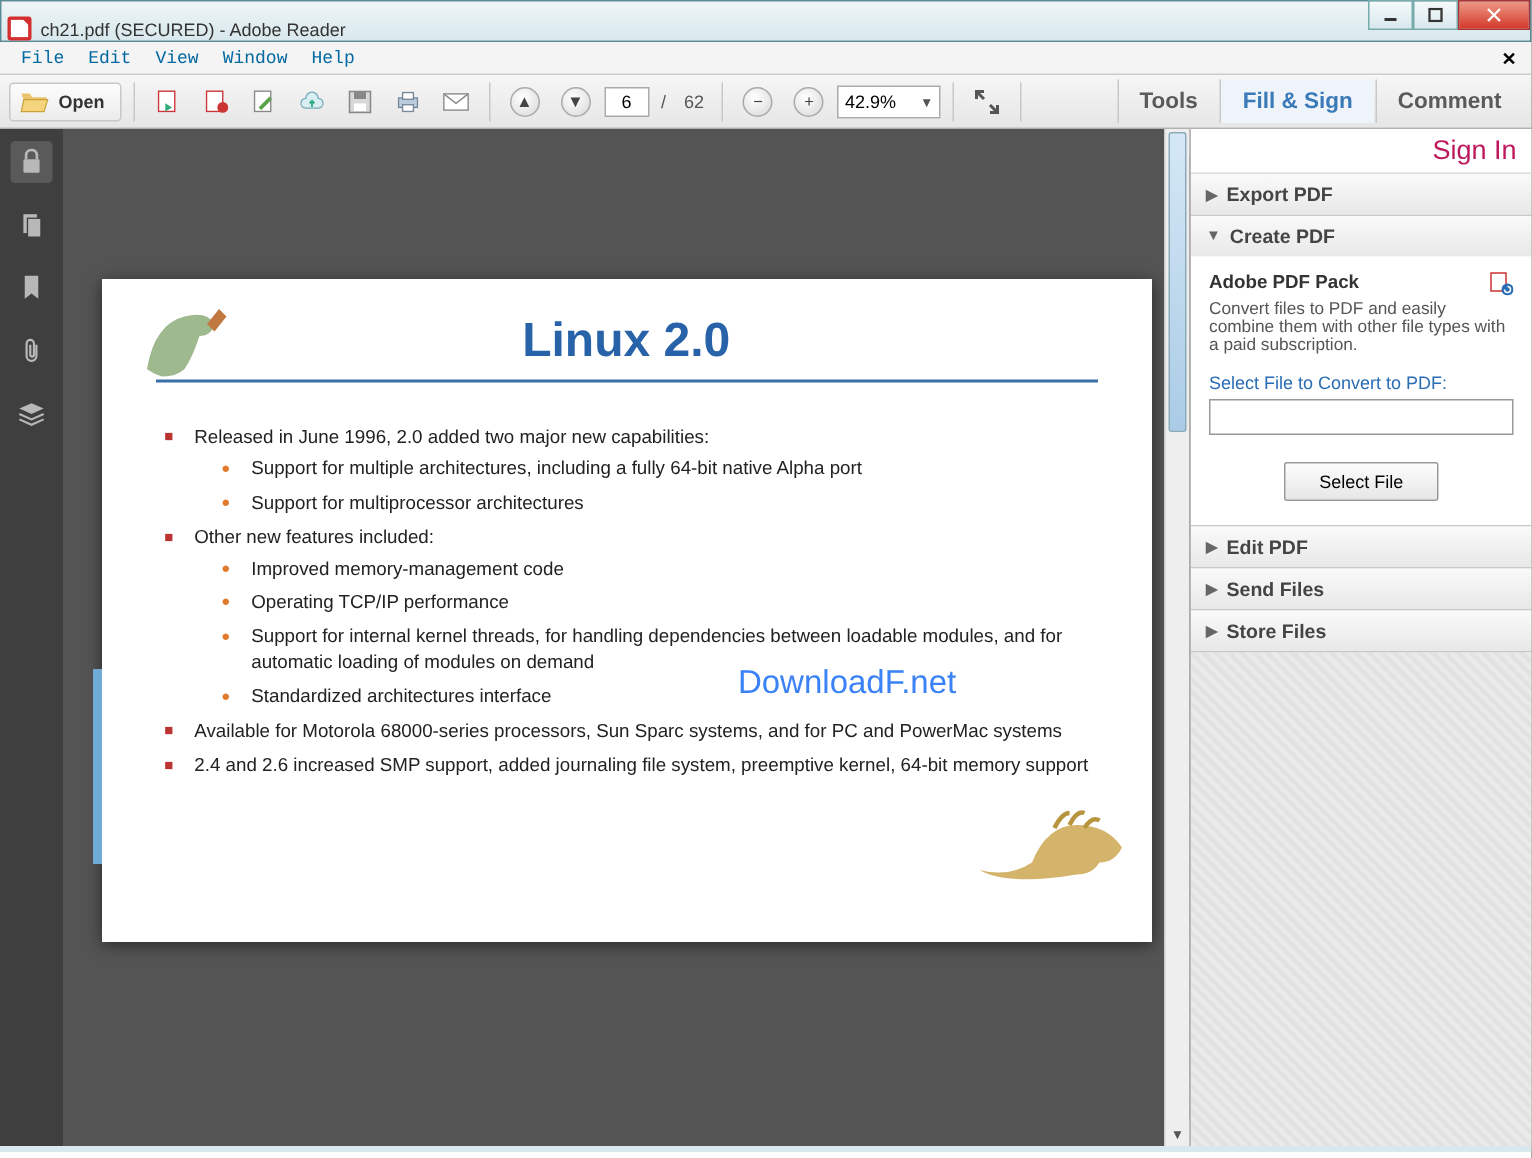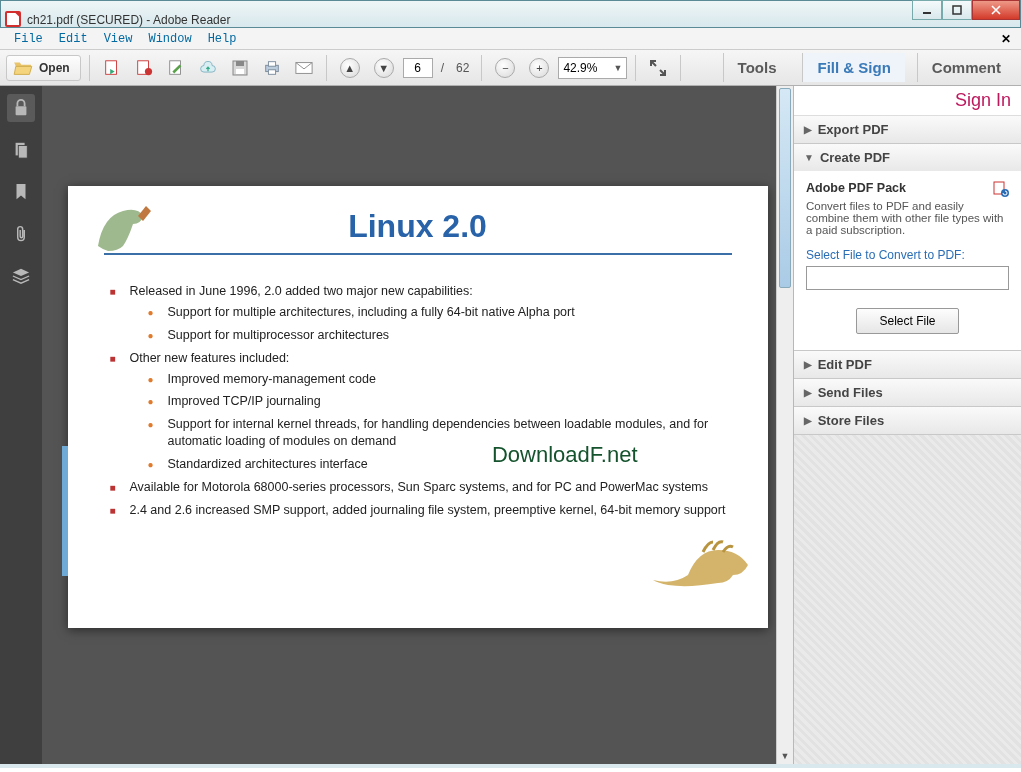--- a/index.html
+++ b/index.html
@@ -24,21 +24,21 @@
 .toolbar { height: 36px; background: linear-gradient(#f6f6f6,#e6e6e6); border-bottom: 1px solid #b0b0b0; display: flex; align-items: center; padding: 0 6px; gap: 4px; }
 .tool-btn { height: 26px; min-width: 26px; border: 1px solid transparent; border-radius: 3px; display: flex; align-items: center; justify-content: center; padding: 0 4px; cursor:pointer; }
 .tool-btn svg { width:18px; height:18px; }
 .open-btn { border:1px solid #c8c8c8; background:linear-gradient(#fdfdfd,#ececec); padding: 0 10px 0 6px; gap:6px; font-weight:bold; color:#333; }
 .open-btn .folder-ico { width:20px; height:16px; }
 .sep { width:1px; height:26px; background:#c8c8c8; margin: 0 4px; }
 .page-input { width: 30px; height:20px; border:1px solid #aaa; text-align:center; font-size:12px; }
 .page-total { color:#555; padding: 0 4px; }
 .zoom-select { height:22px; border:1px solid #aaa; background:#fff; display:flex; align-items:center; padding:0 4px; gap:16px; font-size:12px; }
 .zoom-select .caret { font-size:9px; color:#555; }
-.toolbar .right { margin-left:auto; display:flex; gap:12px; }
+.toolbar .right { margin-left:auto; display:flex; gap:1px; }
 .rtab { padding: 6px 14px; font-size:15px; font-weight:bold; color:#5a5a5a; border-left:1px solid #c8c8c8; cursor:pointer; }
 .rtab.active { color:#3a7ab8; background:#eef4fa; }
 
 
 .main { display:flex; height: calc(772px - 28px - 22px - 36px - 4px); border-bottom:4px solid #d8e8ec; }
 .left-rail { width: 42px; background: #3f3f3f; display:flex; flex-direction:column; align-items:center; padding-top:8px; gap:14px; }
 .left-rail .rail-btn { width:28px; height:28px; display:flex; align-items:center; justify-content:center; border-radius:3px; cursor:pointer; }
 .left-rail .rail-btn.active { background:#5a5a5a; }
 .left-rail svg { width:18px; height:18px; fill:#b8b8b8; }
 
@@ -56,21 +56,21 @@
 .page .dino { position:absolute; }
 .page .dino.tl { left:20px; top:10px; width:80px; height:60px; }
 .page .dino.br { right:10px; bottom:38px; width:110px; height:60px; }
 .page ul { list-style:none; padding-left:16px; }
 .page ul > li { position:relative; padding-left:20px; margin-bottom:6px; font-size:12.5px; color:#222; line-height:1.35; }
 .page ul > li::before { content:"■"; position:absolute; left:0; top:2px; color:#b33; font-size:10px; }
 .page ul ul > li::before { content:"●"; color:#e07b2d; font-size:10px; }
 .page ul ul { padding-left:18px; margin-top:4px; }
 .page .footer { position:absolute; bottom:12px; left:20px; right:20px; display:flex; justify-content:space-between; color:#2862a8; font-weight:bold; font-size:11px; }
 .page .footer .c { position:absolute; left:50%; transform:translateX(-50%); }
-.page .watermark { position:absolute; right:130px; bottom:160px; color:#14532d; font-size:22px; font-family: Arial; }
+.page .watermark { position:absolute; right:130px; bottom:160px; color:#3b82f6; font-size:22px; font-family: Arial; }
 
 
 .right-panel { width:228px; background:#f4f4f4; border-left:1px solid #b8b8b8; display:flex; flex-direction:column; }
 .signin { text-align:right; padding:4px 10px; background:#fff; border-bottom:1px solid #ddd; }
 .signin a { color:#be185d; font-size:18px; text-decoration:none; }
 .acc-item { border-bottom:1px solid #c8c8c8; }
 .acc-head { background: linear-gradient(#fafafa,#e8e8e8); padding:6px 10px; font-weight:bold; font-size:13px; color:#444; display:flex; align-items:center; gap:6px; cursor:pointer; }
 .acc-head .tri { font-size:10px; color:#666; }
 .acc-body { background:#fff; padding:10px 12px 16px; font-size:11.5px; color:#555; }
 .acc-body .pack-head { display:flex; justify-content:space-between; align-items:flex-start; }
@@ -250,21 +250,21 @@
           </svg>
         <h1>Linux 2.0</h1>
         <div class="hr"></div>
         <ul id="bullets">
             <li>Released in June 1996,  2.0 added two major new capabilities:<ul>
                 <li>Support for multiple architectures, including a fully 64-bit native Alpha port</li>
                 <li>Support for multiprocessor architectures</li>
               </ul></li>
             <li>Other new features included:<ul>
                 <li>Improved memory-management code</li>
-                <li>Improved TCP/IP journaling</li>
+                <li>Operating TCP/IP performance</li>
                 <li>Support for internal kernel threads, for handling dependencies between loadable modules, and for automatic loading of modules on demand</li>
                 <li>Standardized architectures interface</li>
               </ul></li>
             <li>Available for Motorola 68000-series processors, Sun Sparc systems, and for PC and PowerMac systems</li>
             <li>2.4 and 2.6 increased SMP support, added journaling file system, preemptive kernel, 64-bit memory support</li>
           </ul>
         <div class="watermark">DownloadF.net</div>
         <svg class="dino br" viewBox="0 0 110 60">
             <path d="M5 50 q20 5 35 -5 q10 -25 30 -25 q20 0 30 15 q-5 10 -15 10 q-5 8 -15 8 q-30 5 -50 2 q-10 -2 -15 -5" fill="#d4b46a"></path>
             <path d="M55 22 q5 -10 10 -10 M65 20 q5 -10 10 -8 M75 22 q5 -8 10 -5" stroke="#b8943e" fill="none" stroke-width="3"></path>

